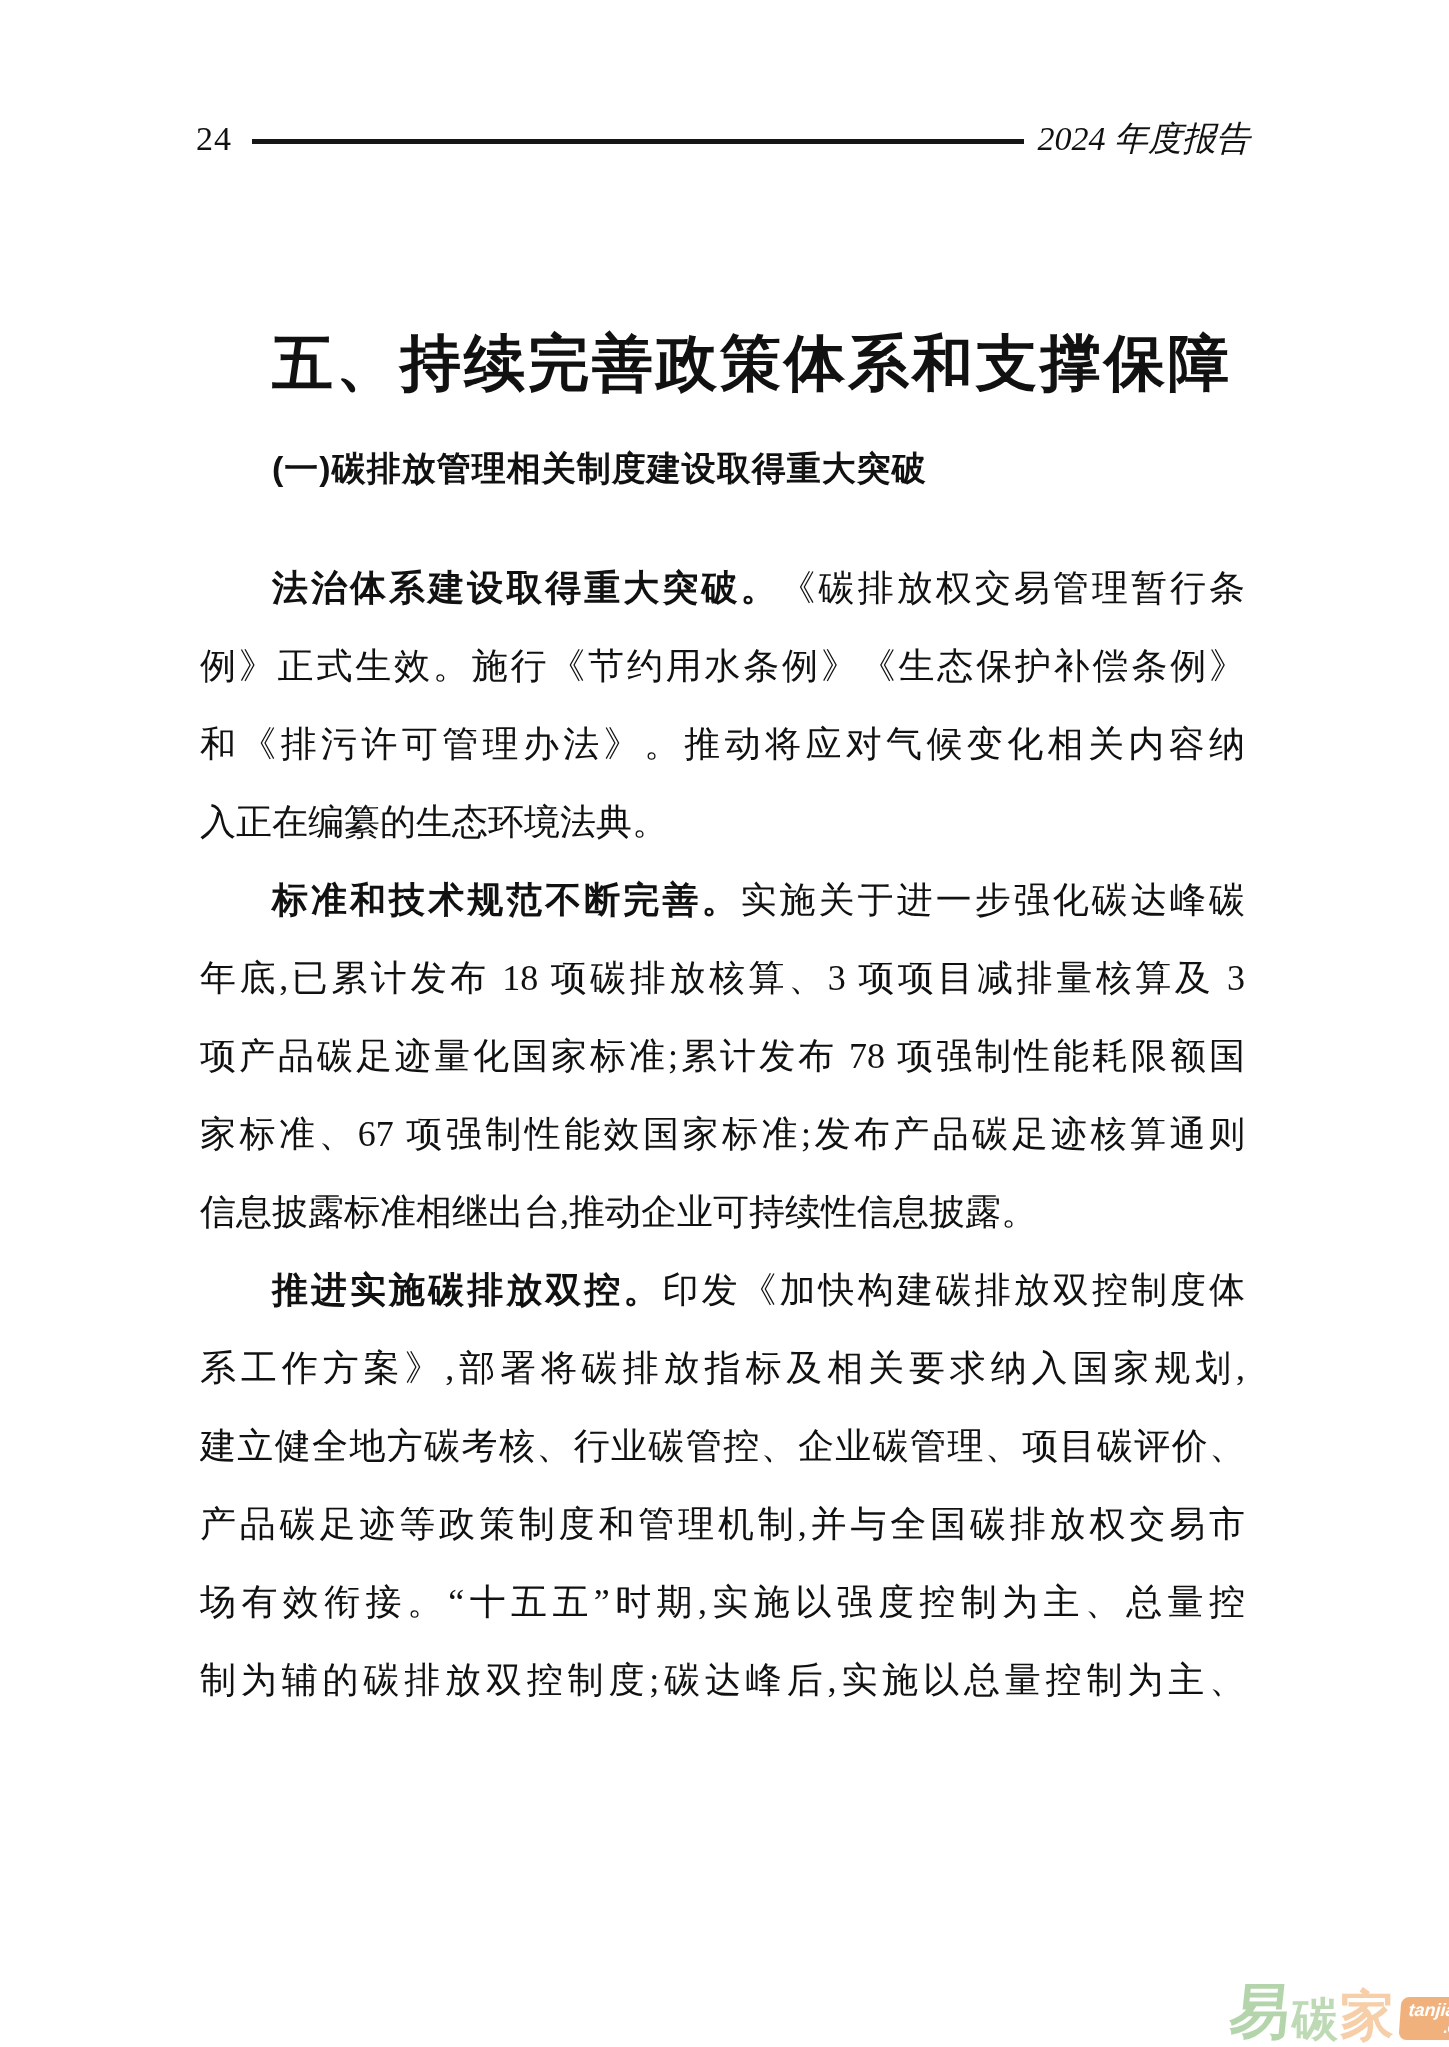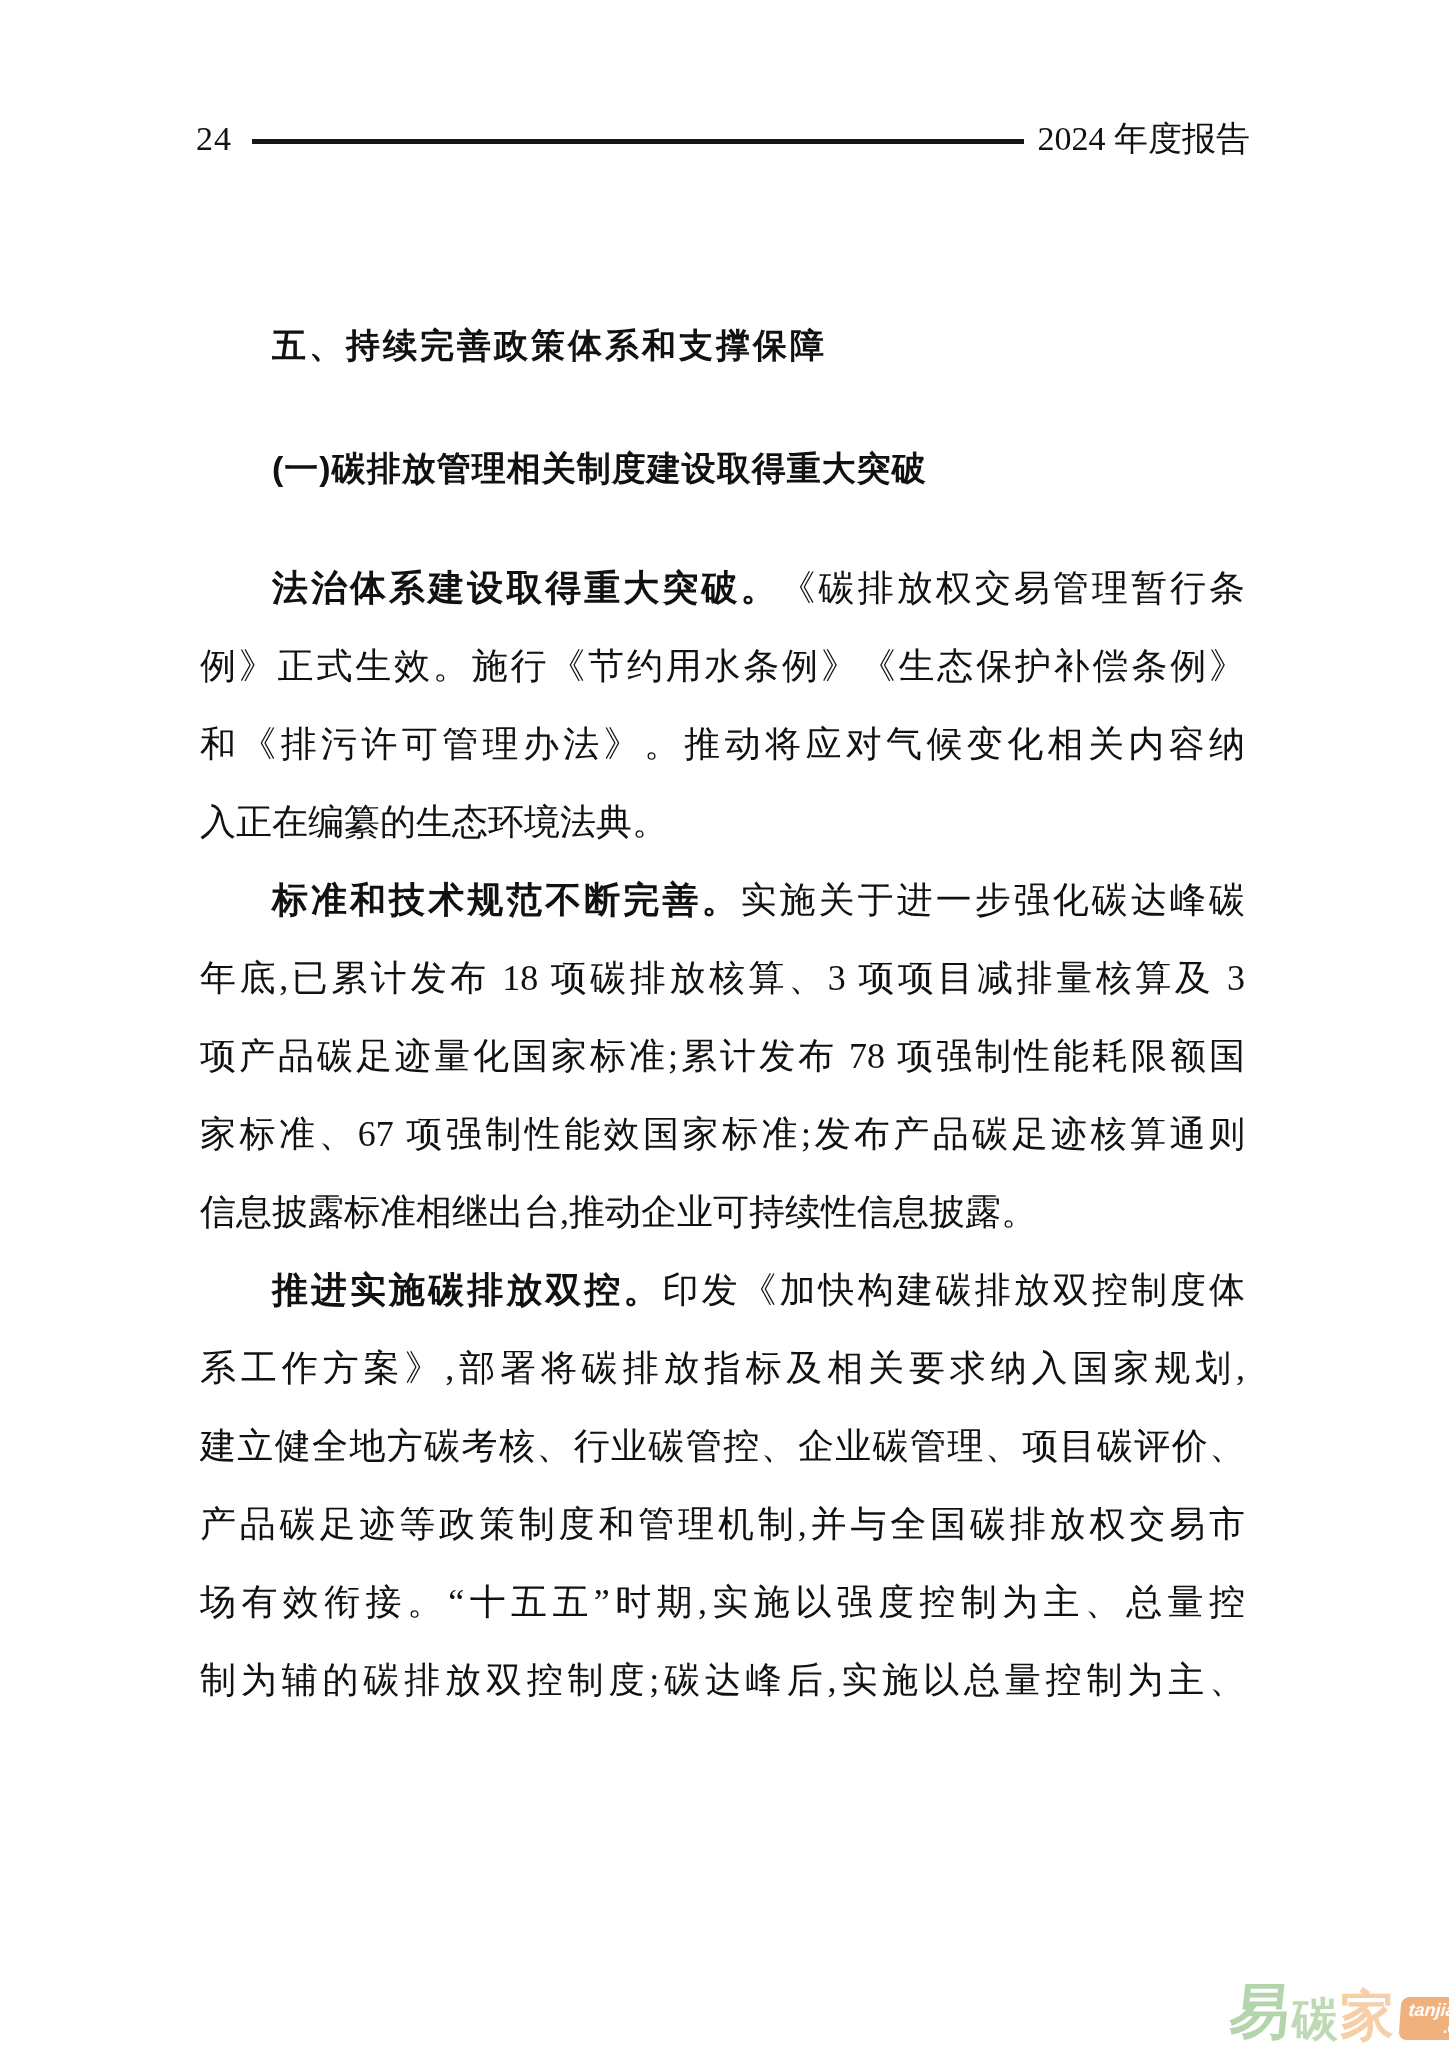--- a/index.html
+++ b/index.html
@@ -19,26 +19,26 @@
     display:flex; align-items:center;
     font-size:34px;
   }
   .page-number { flex:0 0 auto; letter-spacing:1px; }
   .header-rule {
     flex:1 1 auto;
     height:5px; background:#161616;
     margin:0 14px 0 20px;
     margin-top:4px;
   }
-  .header-title { flex:0 0 auto; white-space:nowrap; }
+  .header-title { flex:0 0 auto; white-space:nowrap;font-style:italic; }
 
   
   .h1 {
     position:absolute; top:323px; left:272px;
-    font-size:34px; font-weight:bold;
+    font-size:61px; font-weight:bold;
     letter-spacing:3px;
     font-family:"Liberation Serif","DejaVu Serif",serif;
     white-space:nowrap;
   }
   .h2 {
     position:absolute; top:446px; left:272px;
     font-size:34px; font-weight:bold;
     letter-spacing:1px;
     font-family:"Liberation Sans","DejaVu Sans",sans-serif;
     white-space:nowrap;

